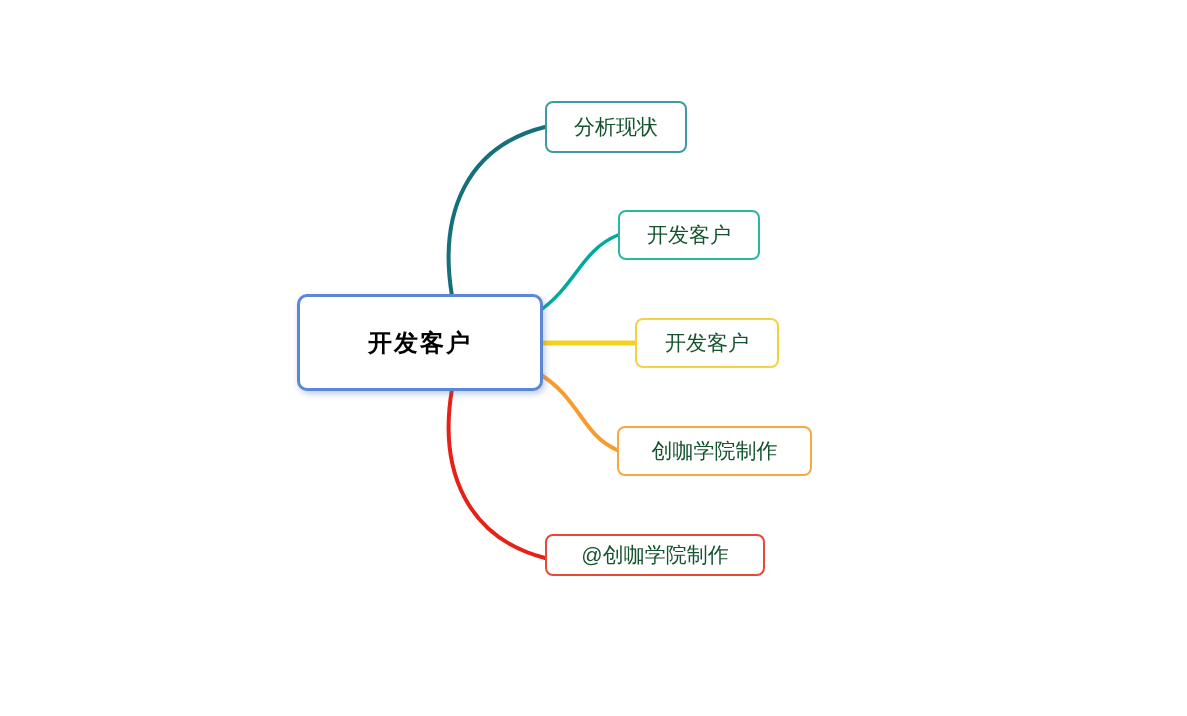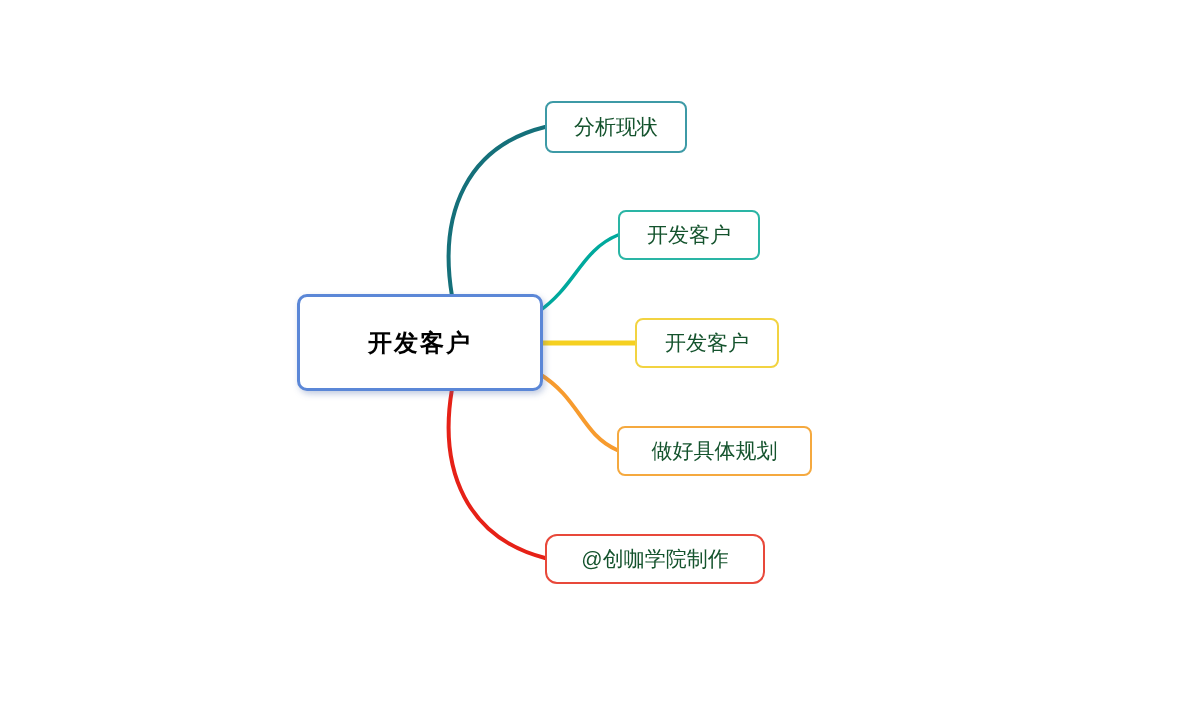--- a/index.html
+++ b/index.html
@@ -51,21 +51,21 @@
     border-width: 2px;
     border-style: solid;
     border-radius: 8px;
     font-size: 21px;
     color: #14532d;
   }
   .branch-0 { left: 545px; top: 101px; width: 142px; height: 52px; }
   .branch-1 { left: 618px; top: 210px; width: 142px; height: 50px; }
   .branch-2 { left: 635px; top: 318px; width: 144px; height: 50px; }
   .branch-3 { left: 617px; top: 426px; width: 195px; height: 50px; }
-  .branch-4 { left: 545px; top: 534px; width: 220px; height: 50px; border-radius: 12px; }
+  .branch-4 { left: 545px; top: 534px; width: 220px; height: 42px; }
   .node-label {
     white-space: nowrap;
     pointer-events: none;
   }
 </style>
 </head>
 <body>
 
 <div class="canvas">
 
@@ -87,20 +87,20 @@
 
   <div class="node branch-node branch-1" style="border-color: rgb(42, 181, 165);">
     <span class="node-label">开发客户</span>
   </div>
 
   <div class="node branch-node branch-2" style="border-color: rgb(242, 211, 65);">
     <span class="node-label">开发客户</span>
   </div>
 
   <div class="node branch-node branch-3" style="border-color: rgb(245, 169, 63);">
-    <span class="node-label">做好具体规划</span>
+    <span class="node-label">创咖学院制作</span>
   </div>
 
   <div class="node branch-node branch-4" style="border-color: rgb(232, 72, 58);">
     <span class="node-label">@创咖学院制作</span>
   </div>
 
 </div>
 
 </body></html>

